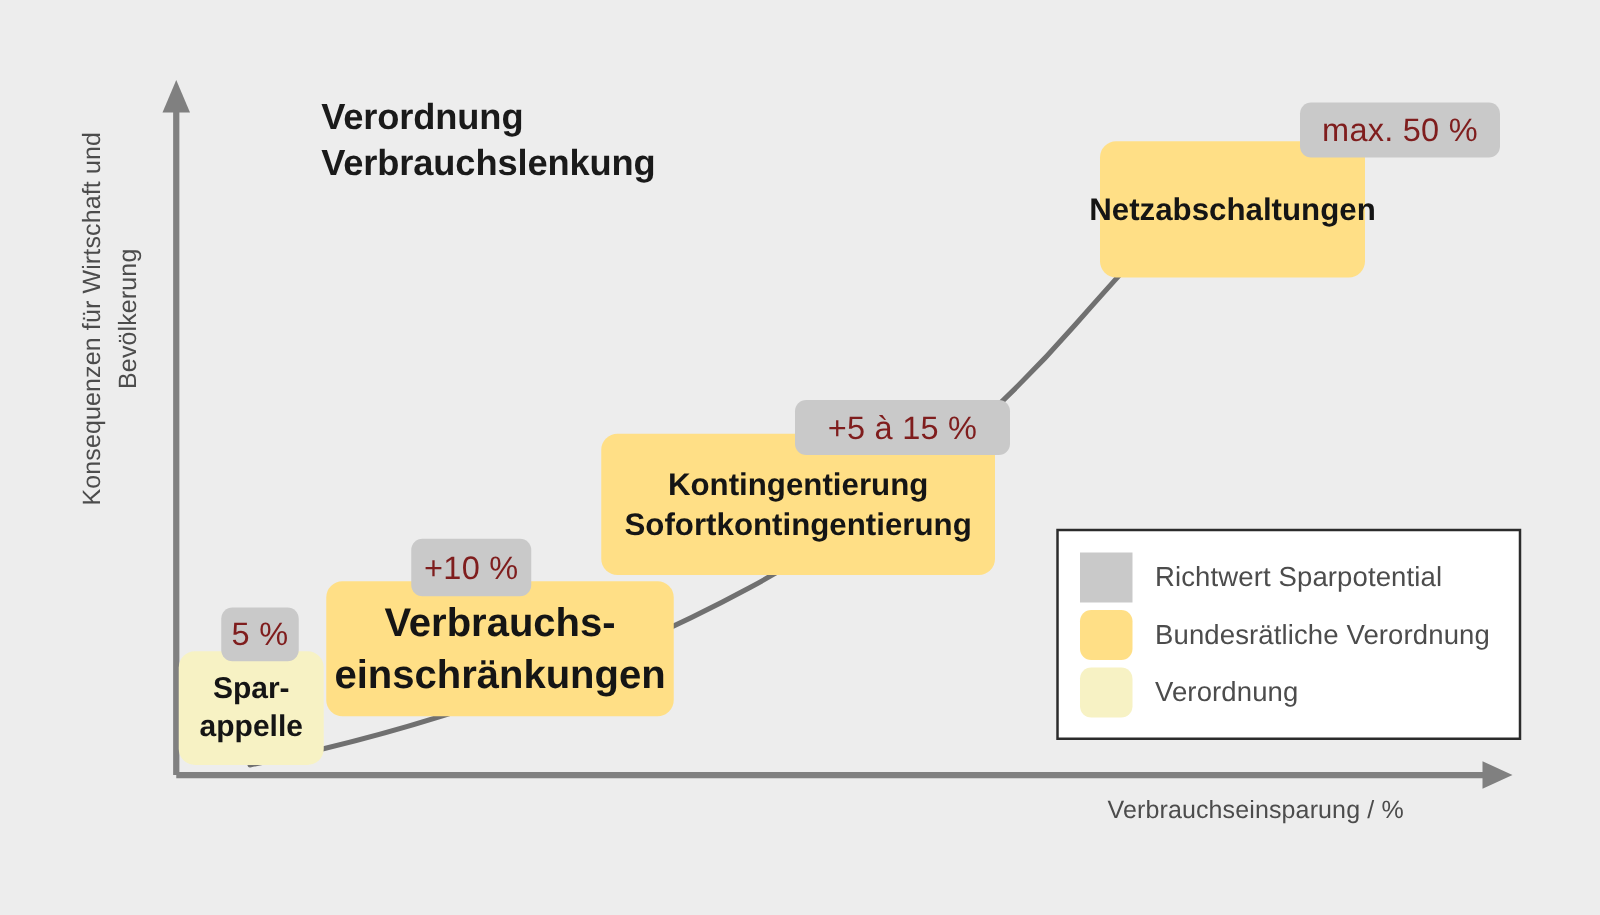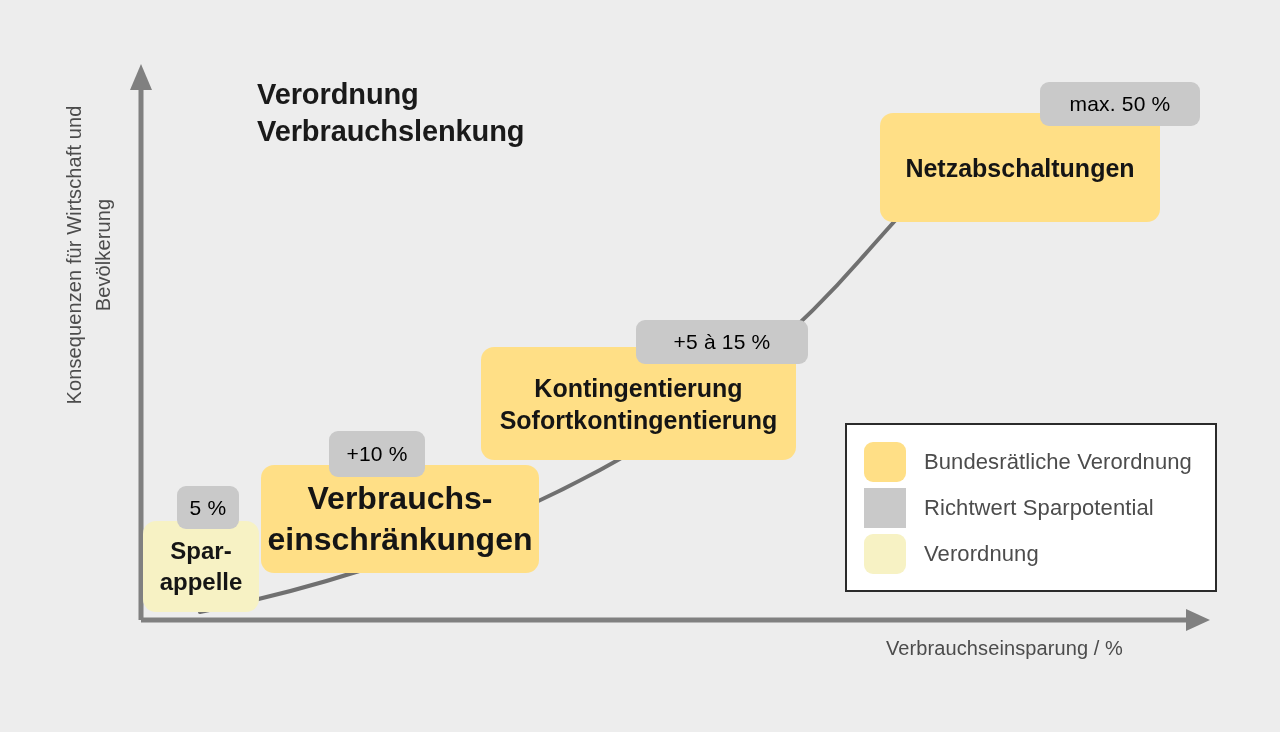--- a/index.html
+++ b/index.html
@@ -87,22 +87,22 @@
   .measure.voluntary { background: #f7f2c4; }
   .measure.ordinance { background: #ffdf86; }
 
   
   .badge {
     position: absolute;
     z-index: 6;
     box-sizing: border-box;
     background: #c9c9c9;
     border-radius: 9px;
-    color: #000000;
-    font-size: 21px;
+    color: #7f1d1d;
+    font-size: 26px;
     font-weight: 400;
     display: flex;
     align-items: center;
     justify-content: center;
     white-space: nowrap;
     letter-spacing: .2px;
   }
 
   
   #legend {
@@ -172,33 +172,33 @@
   <div class="measure ordinance" style="left:261px; top:465px; width:278px; height:108px; font-size:32px;">
     <span>Verbrauchs-<br>einschränkungen</span>
   </div>
   <div class="badge" style="left:329px; top:431px; width:96px; height:46px;">+10 %</div>
 
   <div class="measure ordinance" style="left:481px; top:347px; width:315px; height:113px; font-size:25px;">
     <span>Kontingentierung<br>Sofortkontingentierung</span>
   </div>
   <div class="badge" style="left:621px; top:320px; width:172px; height:44px;margin-left:15px;">+5 à 15 %</div>
 
-  <div class="measure ordinance" style="left:880px; top:113px; width:280px; height:109px; font-size:25px;">
+  <div class="measure ordinance" style="left:880px; top:113px; width:212px; height:109px; font-size:25px;">
     <span>Netzabschaltungen</span>
   </div>
   <div class="badge" style="left:1040px; top:82px; width:160px; height:44px;">max. 50 %</div>
 
   <div id="legend">
+    <div class="legend-row">
+      <div class="legend-swatch sq"></div>
+      <div class="legend-label">Richtwert Sparpotential</div>
+    </div>
     <div class="legend-row">
       <div class="legend-swatch rounded-ordinance"></div>
       <div class="legend-label">Bundesrätliche Verordnung</div>
     </div>
     <div class="legend-row">
-      <div class="legend-swatch sq"></div>
-      <div class="legend-label">Richtwert Sparpotential</div>
-    </div>
-    <div class="legend-row">
       <div class="legend-swatch rounded-voluntary"></div>
       <div class="legend-label">Verordnung</div>
     </div>
   </div>
 
 </div>
 
 </body></html>

